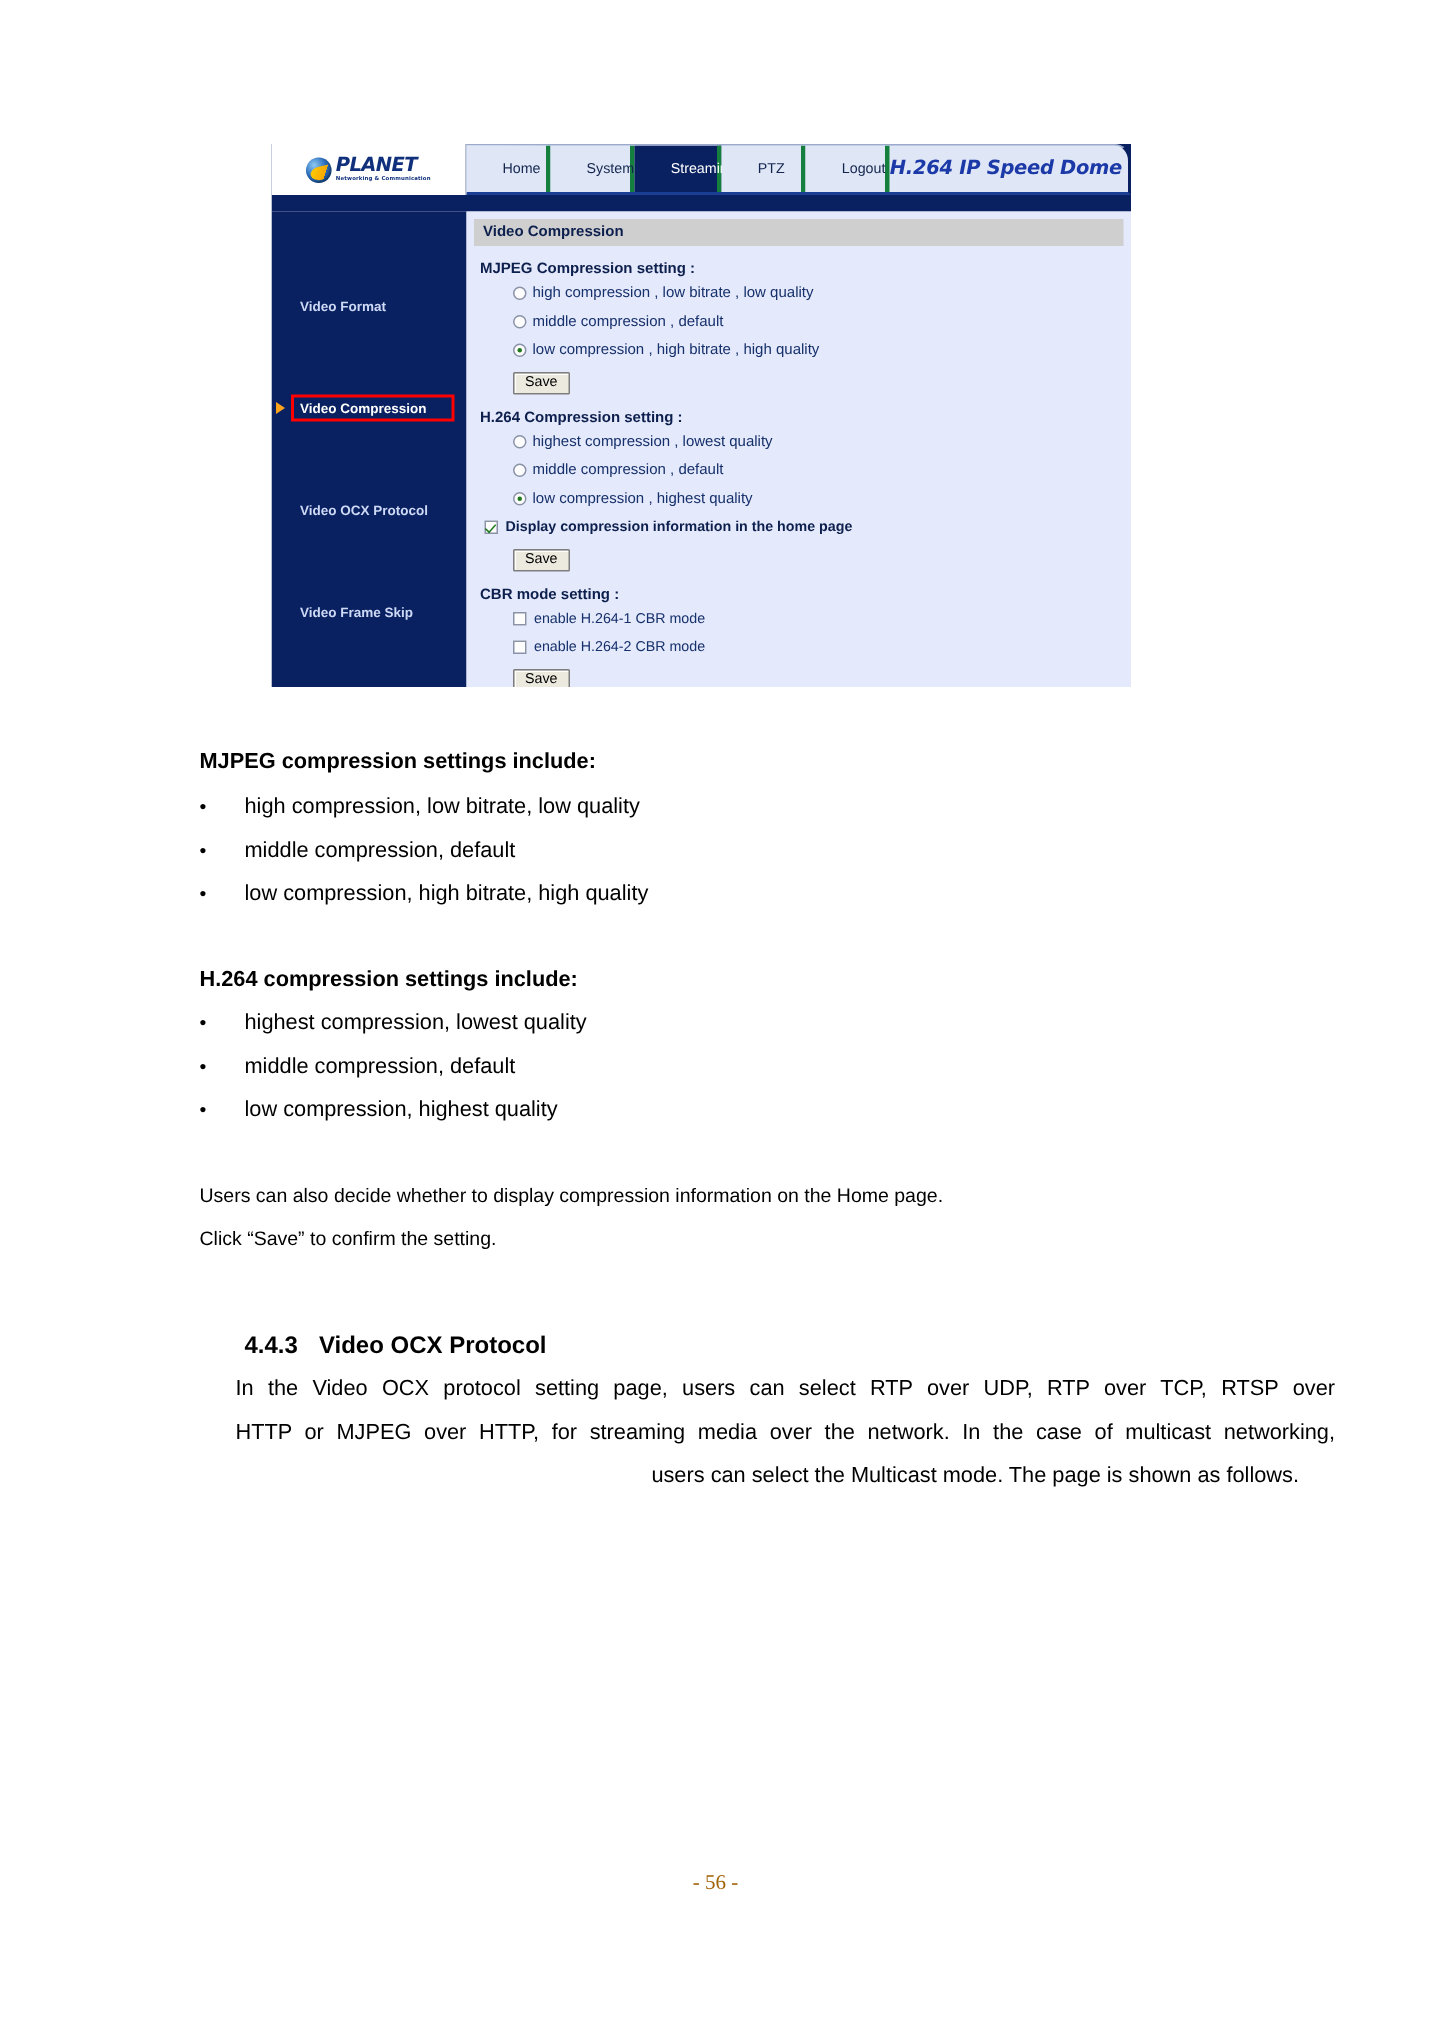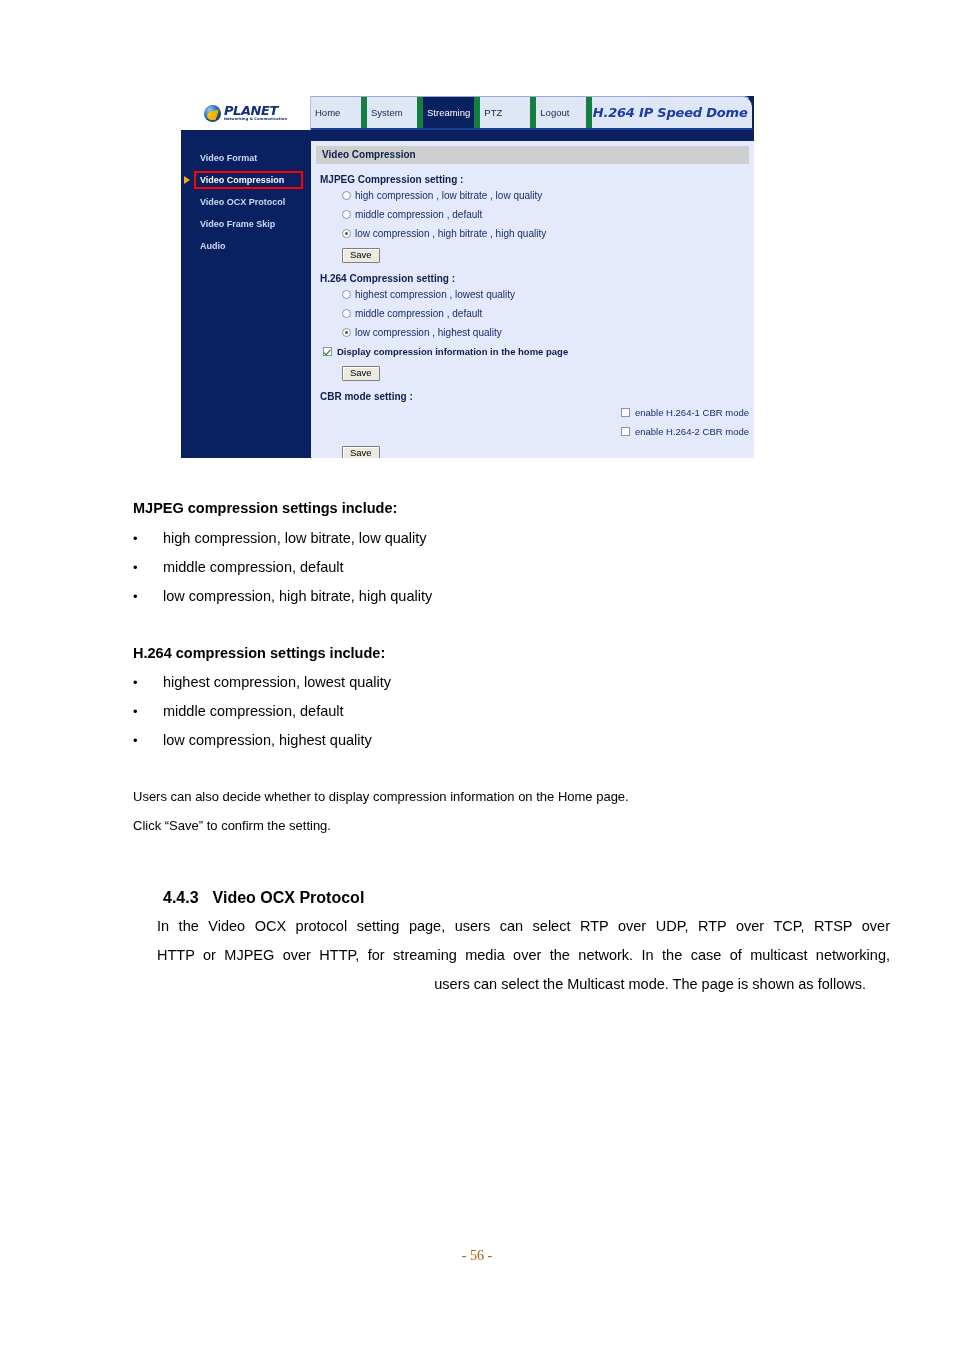--- a/index.html
+++ b/index.html
@@ -94,26 +94,26 @@
     border-top: 1px solid #9aa9cc;
     border-right: 2px solid #0a2161;
     border-bottom: 2px solid #1c3f96;
     border-top-right-radius: 11px;
     box-sizing: border-box;
     overflow: hidden;
   }
   .nav-tab {
     display: flex;
     align-items: center;
-    padding: 0 4px;
+    padding: 0 24px;
     min-width: 56px;
     font-size: 9.5px;
     color: #14264f;
     background: #dfe6f5;
-    border-right: 6px solid #15803d;
+    border-right: 3px solid #15803d;
     box-sizing: border-box;
     white-space: nowrap;
   }
   .nav-tab.active {
     background: #0a2161;
     color: #ffffff;
     font-weight: normal;
   }
   .nav-title {
     flex: 1;
@@ -153,20 +153,21 @@
     position: relative;
     height: 22px;
     display: flex;
     align-items: center;
     padding-left: 19px;
     font-size: 9px;
     font-weight: bold;
     color: #cdd9f5;
     box-sizing: border-box;
     white-space: nowrap;
+    margin-top: 46px;
   }
   .side-item.selected {
     color: #ffffff;
   }
   .side-item.selected .side-box {
     position: absolute;
     left: 13px;
     top: 2px;
     right: 8px;
     bottom: 2px;
@@ -259,21 +260,20 @@
     border-width: 0 1.4px 1.4px 0;
     transform: rotate(42deg);
   }
   .cbr-row {
     display: flex;
     align-items: center;
     margin-left: 26px;
     height: 19px;
     font-size: 9.5px;
     color: #16306b;
-    justify-content: flex-end;
   }
   .save-row { margin-left: 26px; height: 20px; display: flex; align-items: flex-end; }
   .btn-save {
     font-family: "Liberation Sans", sans-serif;
     font-size: 9.5px;
     color: #000;
     background: #eceadf;
     border: 1px solid #7e7e7e;
     border-radius: 1px;
     padding: 1px 7px 2px 7px;

